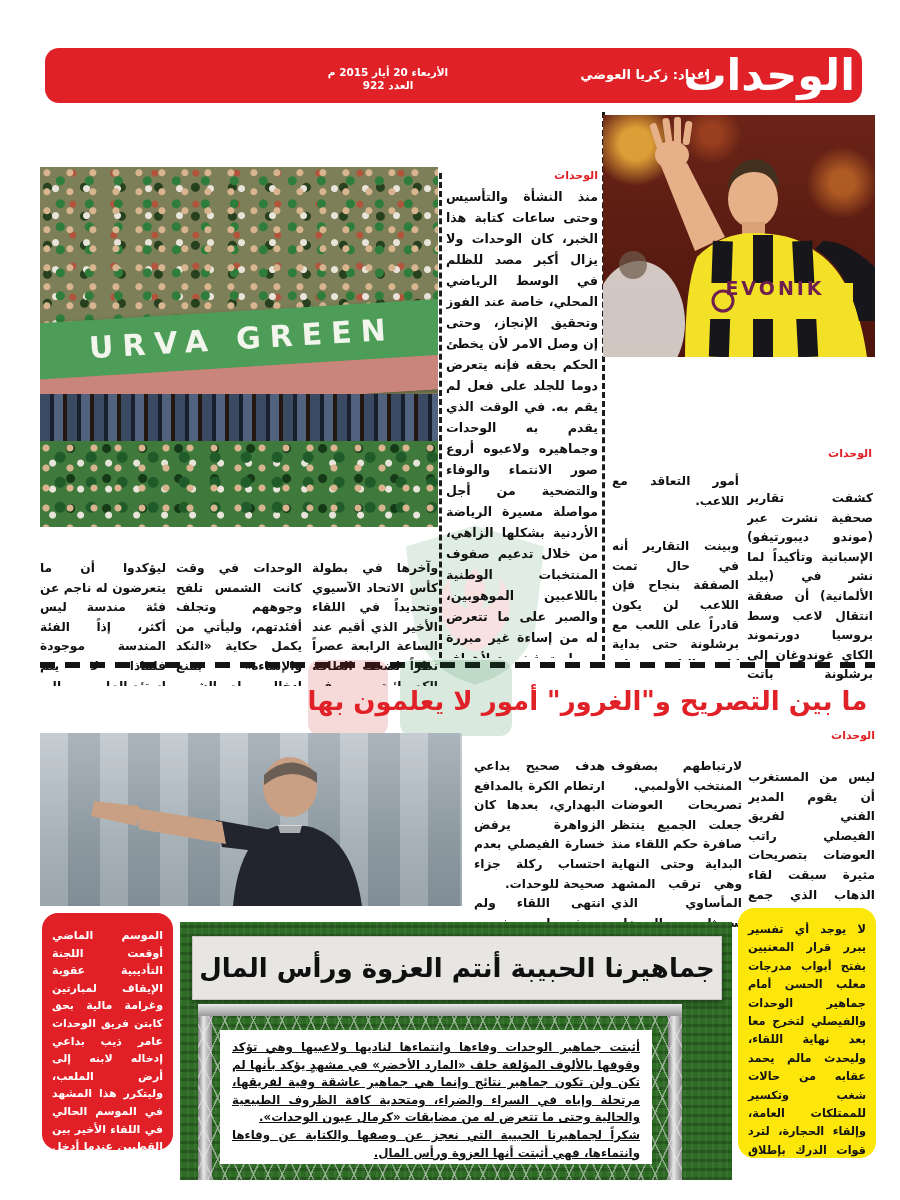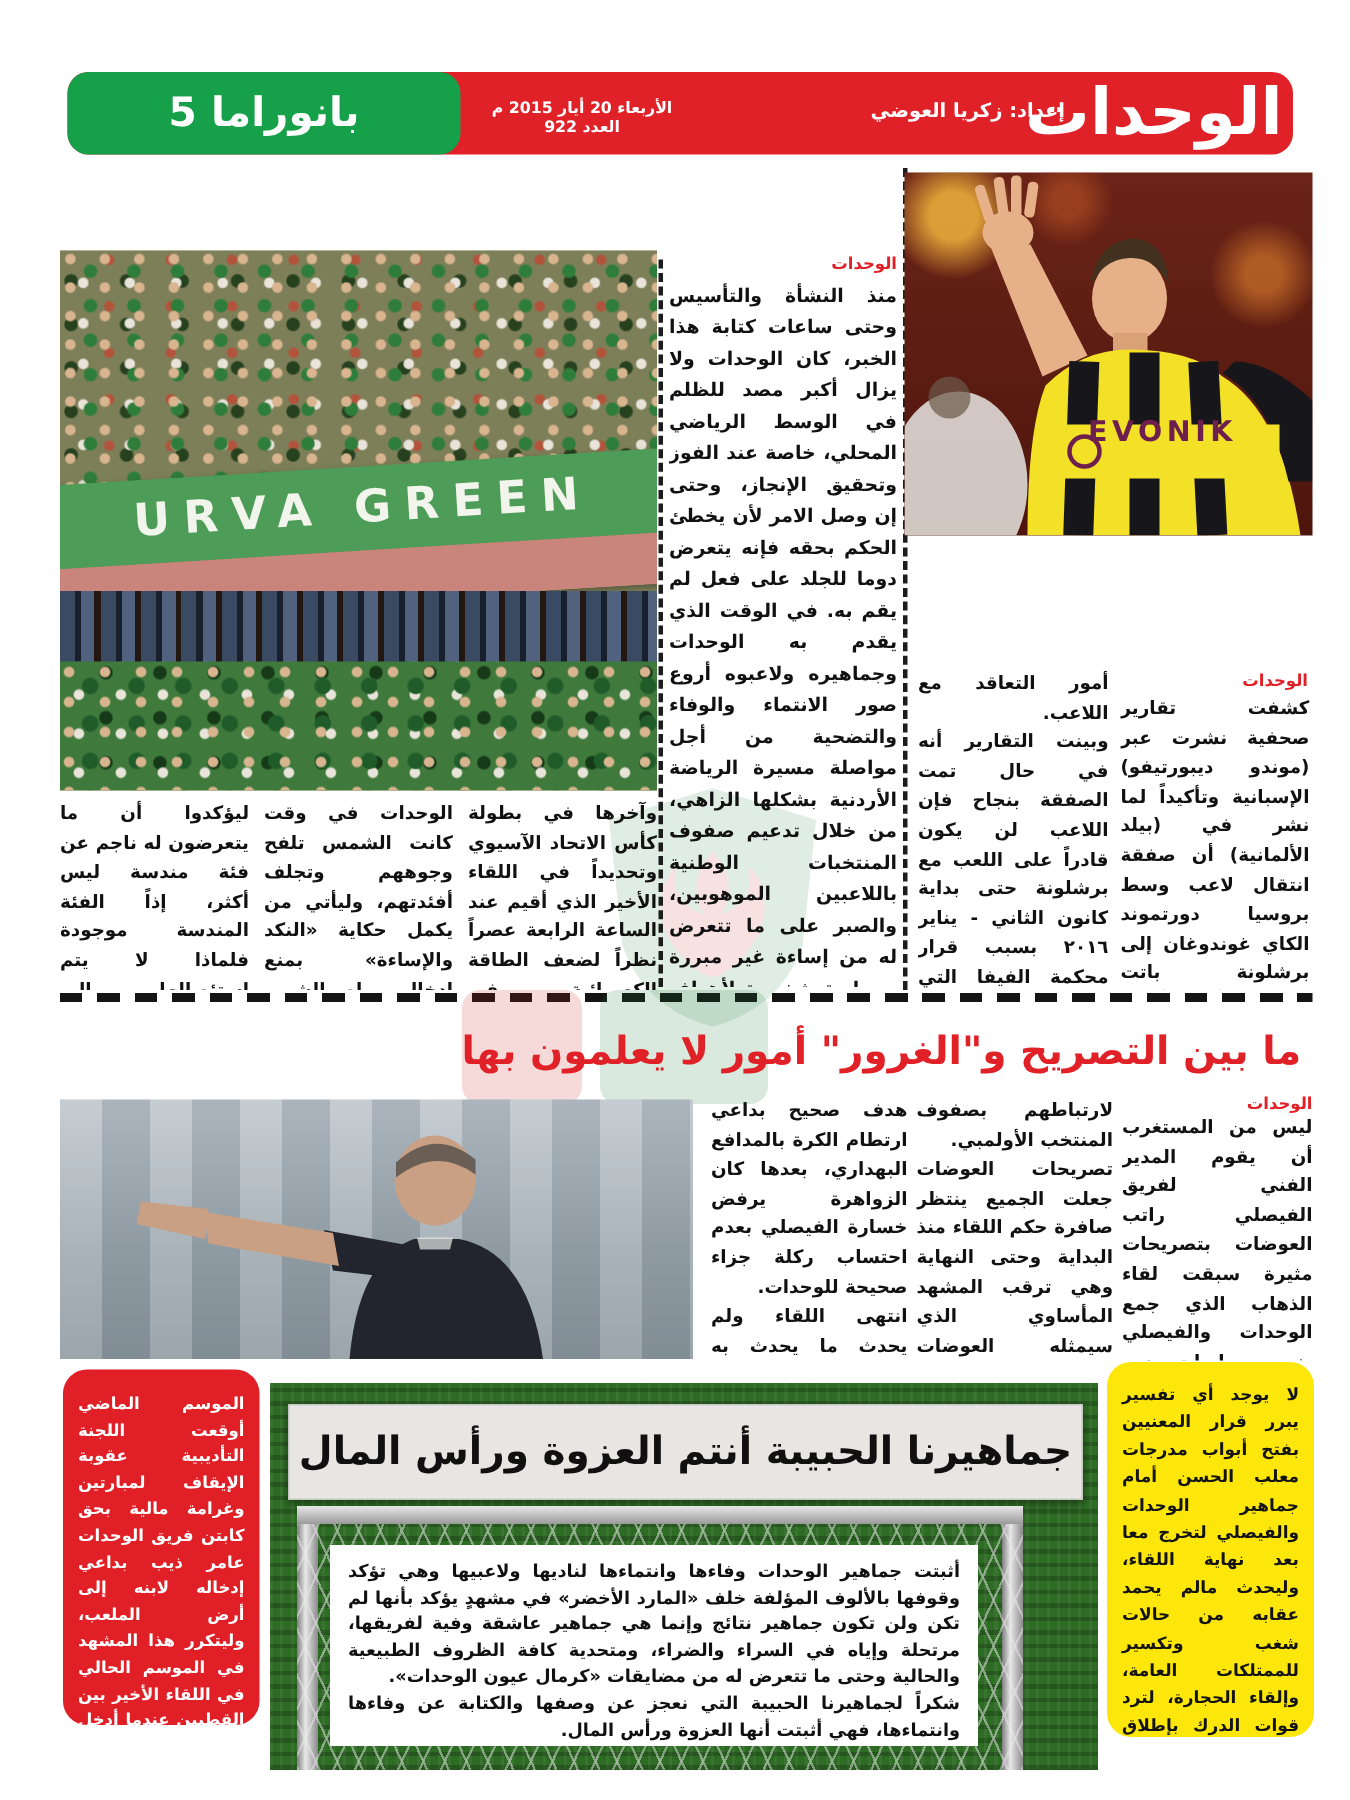--- a/index.html
+++ b/index.html
@@ -23,21 +23,21 @@
            text-align:center;white-space:nowrap;line-height:58px;}
   .dateline{color:#e02127;font-size:11px;font-weight:800;text-align:right;}
   .h-red2{left:612px;top:362px;width:258px;height:82px;color:#e02127;font-size:25px;font-weight:800;
           text-align:center;line-height:39px;white-space:pre-line;}
   .h-red3{left:295px;top:678px;width:585px;height:46px;color:#e02127;font-size:26px;font-weight:800;
           text-align:center;white-space:nowrap;line-height:46px;}
 
   
   .col{font-size:12.6px;line-height:21px;font-weight:700;color:#111;text-align:justify;
        overflow:hidden;}
-  .col-s{font-size:12.2px;line-height:19.6px;font-weight:700;color:#111;text-align:justify;overflow:hidden;}
+  .col-s{font-size:12.2px;line-height:19.6px;font-weight:700;color:#111;text-align:justify;overflow:hidden;margin-top:26px;}
   .lead{display:block;font-weight:800;}
 
   
   .vdash{width:0;border-left:3px dashed #1c1c1c;}
   .hdash{height:6px;background:repeating-linear-gradient(90deg,#141414 0 15px,transparent 15px 25px);}
 
   
   .crowd{left:40px;top:167px;width:398px;height:360px;overflow:hidden;background:#87895f;}
   .crowd .top{position:absolute;left:0;top:0;width:100%;height:48%;background-color:#7d7f58;
     background-image:
@@ -98,32 +98,31 @@
   .gpost{position:absolute;top:82px;width:14px;height:176px;
     background:linear-gradient(90deg,#7e7e7e,#e8e8e8 40%,#8a8a8a);}
   .gbar{position:absolute;left:18px;top:82px;width:484px;height:12px;
     background:linear-gradient(180deg,#e8e8e8,#9a9a9a);}
   .gnet{position:absolute;left:18px;top:94px;width:484px;height:164px;opacity:.6;
     background-image:
       repeating-linear-gradient(65deg, rgba(235,235,235,.8) 0 1.5px, transparent 1.5px 13px),
       repeating-linear-gradient(-65deg, rgba(235,235,235,.8) 0 1.5px, transparent 1.5px 13px);}
   .gtext{position:absolute;left:40px;top:108px;width:432px;height:134px;background:#fff;
     padding:9px 12px;box-sizing:border-box;font-size:11.8px;line-height:17.6px;font-weight:700;
-    color:#101010;text-align:justify;overflow:hidden;}
+    color:#101010;text-align:justify;overflow:hidden;text-decoration:underline;}
 
   
   .wm{opacity:.13;pointer-events:none;}
 </style>
 </head>
 <body>
 
 <div id="page">
 
   <div class="abs hdr-red"></div>
-  <div class="abs hdr-green ar">بانوراما 5</div>
   <div class="abs hdr-date ar">الأربعاء 20 أيار 2015 م العدد 922</div>
   <div class="abs hdr-prep ar">إعداد: زكريا العوضي</div>
   <div class="abs hdr-logo ar">الوحدات</div>
 
 
   <svg class="abs wm" style="left:400px;top:520px;" width="150" height="170" viewBox="0 0 100 110">
     <path d="M50 2 L96 16 L90 72 Q80 100 50 108 Q20 100 10 72 L4 16 Z" fill="#1c7a35"></path>
     <path d="M50 30 Q62 44 54 58 Q70 52 66 36 Q78 50 70 68 Q60 84 50 86 Q40 84 30 68 Q22 50 34 36 Q30 52 46 58 Q38 44 50 30 Z" fill="#c22"></path>
   </svg>
 

